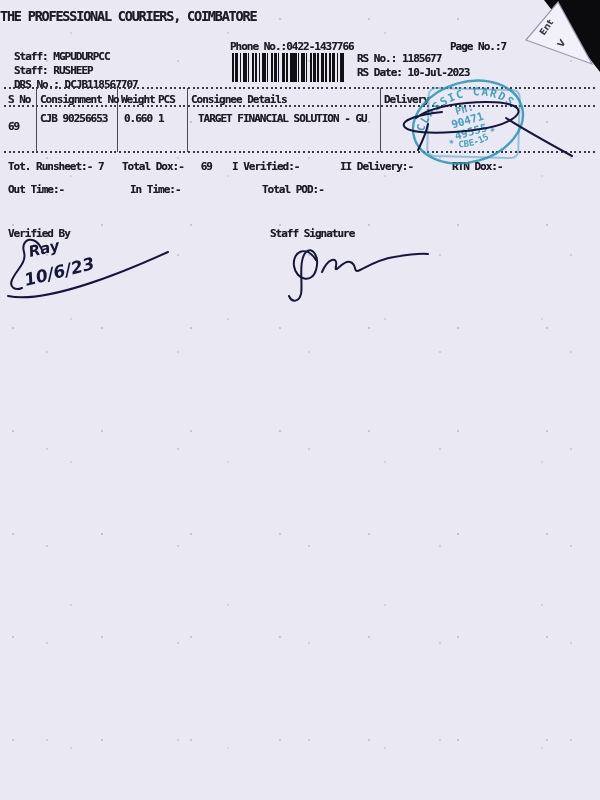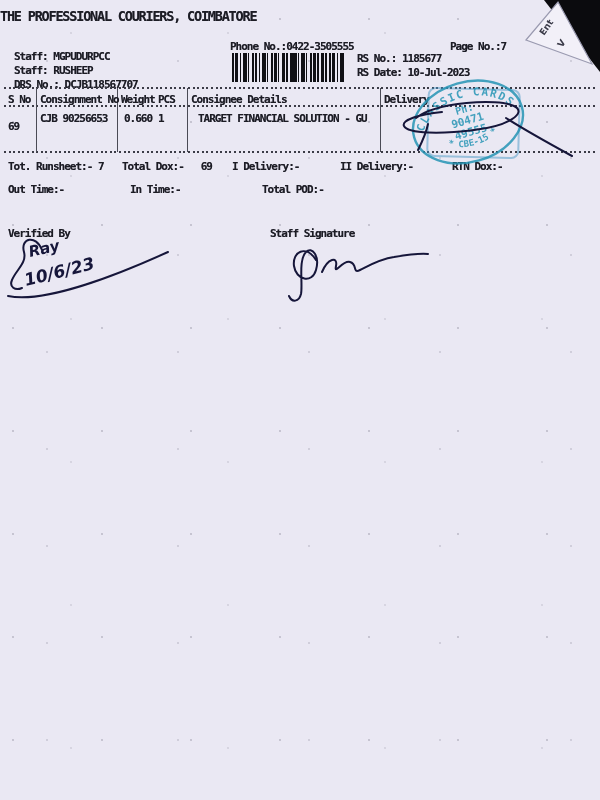--- a/index.html
+++ b/index.html
@@ -41,21 +41,21 @@
   svg{position:absolute;overflow:visible;}
   .sig path{fill:none;stroke:#16163a;stroke-width:2;stroke-linecap:round;}
   .sig text{fill:#16163a;font-family:"DejaVu Sans",sans-serif;font-style:italic;font-weight:bold;}
 </style>
 </head>
 <body>
 
 <div class="paper">
 
   <div class="t big center" style="top:8px">THE PROFESSIONAL COURIERS, COIMBATORE</div>
-  <div class="t" style="top:40px;left:230px">Phone No.:0422-3505555</div>
+  <div class="t" style="top:40px;left:230px">Phone No.:0422-1437766</div>
   <div class="t" style="top:40px;left:450px">Page No.:7</div>
 
   <div class="t" style="top:50px;left:14px">Staff: MGPUDURPCC</div>
   <div class="t" style="top:64px;left:14px">Staff: RUSHEEP</div>
   <div class="t" style="top:78px;left:14px">DRS No.: DCJB118567707</div>
 
   <div class="barcode"></div>
 
   <div class="t" style="top:52px;left:357px">RS No.: 1185677</div>
   <div class="t" style="top:66px;left:357px">RS Date: 10-Jul-2023</div>
@@ -76,21 +76,21 @@
   <div class="t" style="top:93px;left:384px">Delivery</div>
 
   <div class="t" style="top:120px;left:8px">69</div>
   <div class="t" style="top:112px;left:40px">CJB 90256653</div>
   <div class="t" style="top:112px;left:124px">0.660</div>
   <div class="t" style="top:112px;left:158px">1</div>
   <div class="t" style="top:112px;left:198px">TARGET FINANCIAL SOLUTION - GU</div>
 
   <div class="t" style="top:160px;left:8px">Tot. Runsheet:- 7</div>
   <div class="t" style="top:160px;left:122px">Total Dox:-   69</div>
-  <div class="t" style="top:160px;left:232px">I Delivery:-</div>
+  <div class="t" style="top:160px;left:232px">I Verified:-</div>
   <div class="t" style="top:160px;left:340px">II Delivery:-</div>
   <div class="t" style="top:160px;left:452px">RTN Dox:-</div>
 
   <div class="t" style="top:183px;left:8px">Out Time:-</div>
   <div class="t" style="top:183px;left:130px">In Time:-</div>
   <div class="t" style="top:183px;left:262px">Total POD:-</div>
 
 
   <div class="t" style="top:227px;left:8px">Verified By</div>
   <div class="t" style="top:227px;left:270px">Staff Signature</div>

